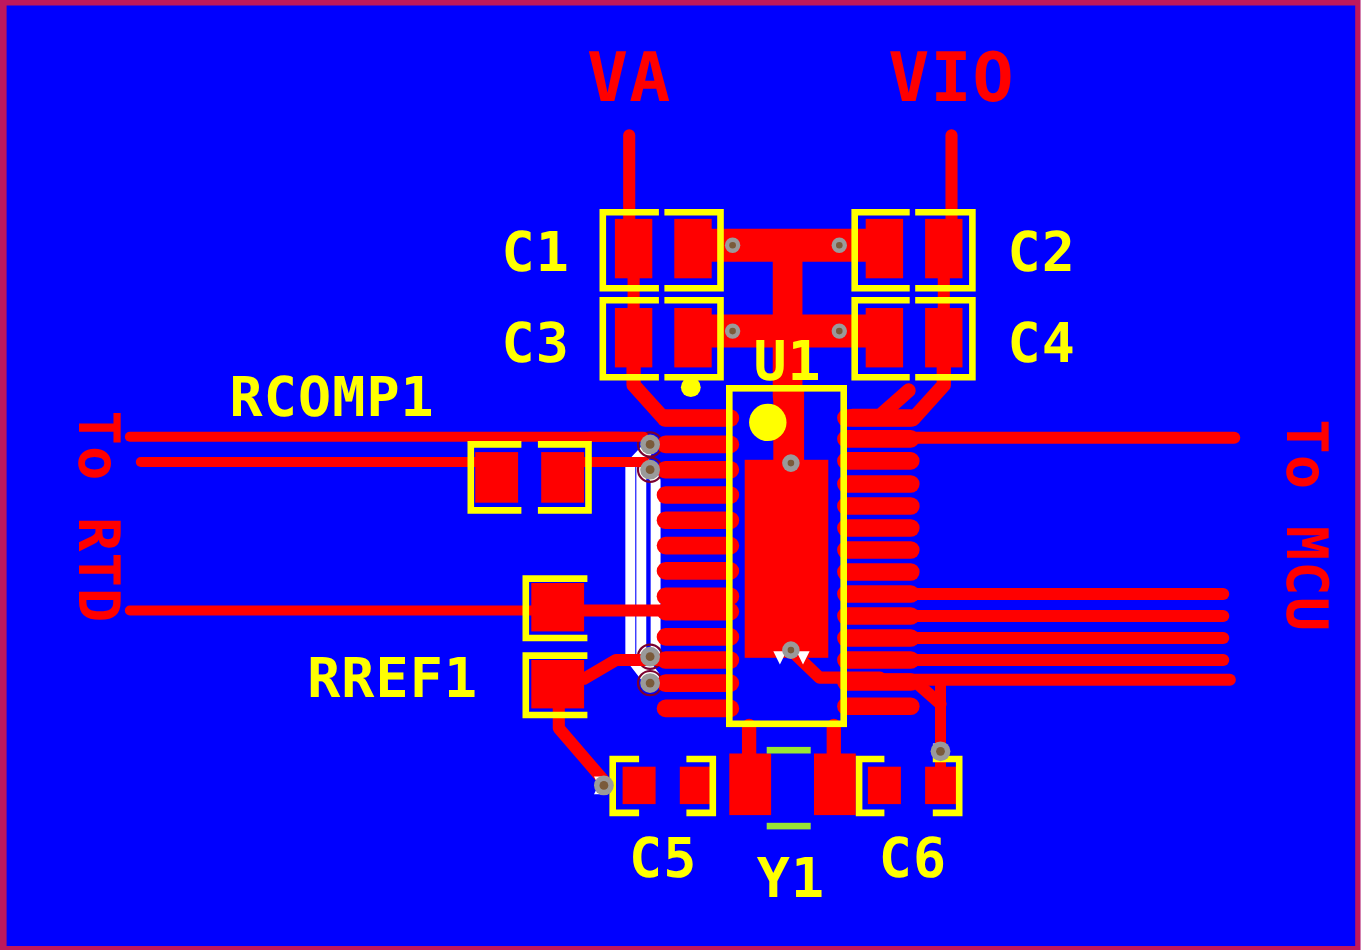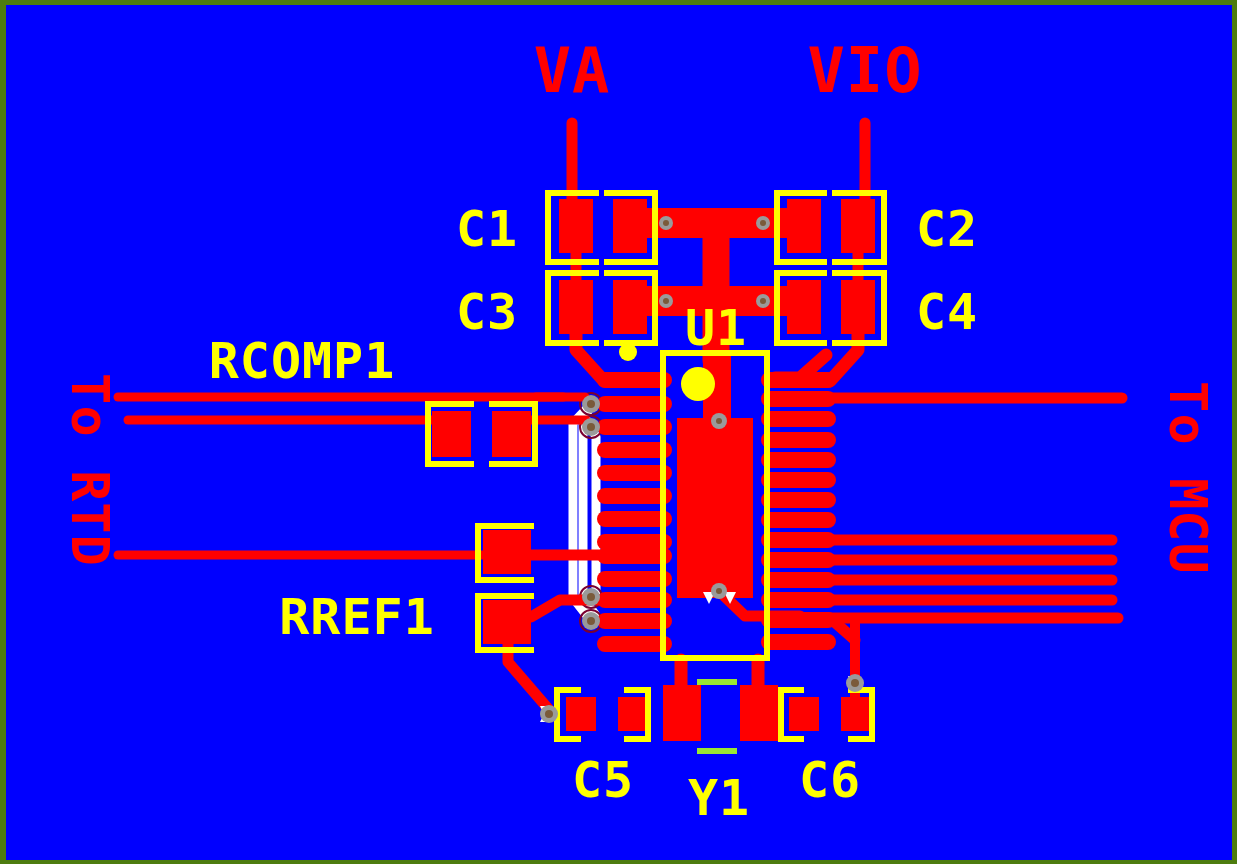--- a/index.html
+++ b/index.html
@@ -5,21 +5,21 @@
   html, body {
     margin: 0;
     padding: 0;
     background: #ffffff;
     font-family: "Liberation Sans", sans-serif;
   }
   #board-wrap {
     position: relative;
     width: 1237px;
     height: 864px;
-    background: #4d7c0f;
+    background: #be185d;
     overflow: hidden;
   }
   #pcb-svg {
     display: block;
     width: 1237px;
     height: 864px;
   }
   .ref-text {
     font-family: "DejaVu Sans Mono", "Liberation Mono", monospace;
     font-weight: bold;

